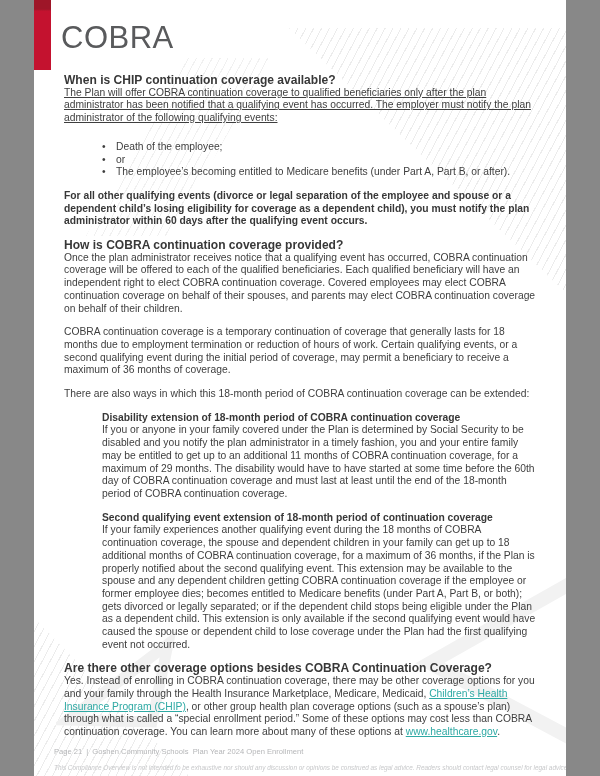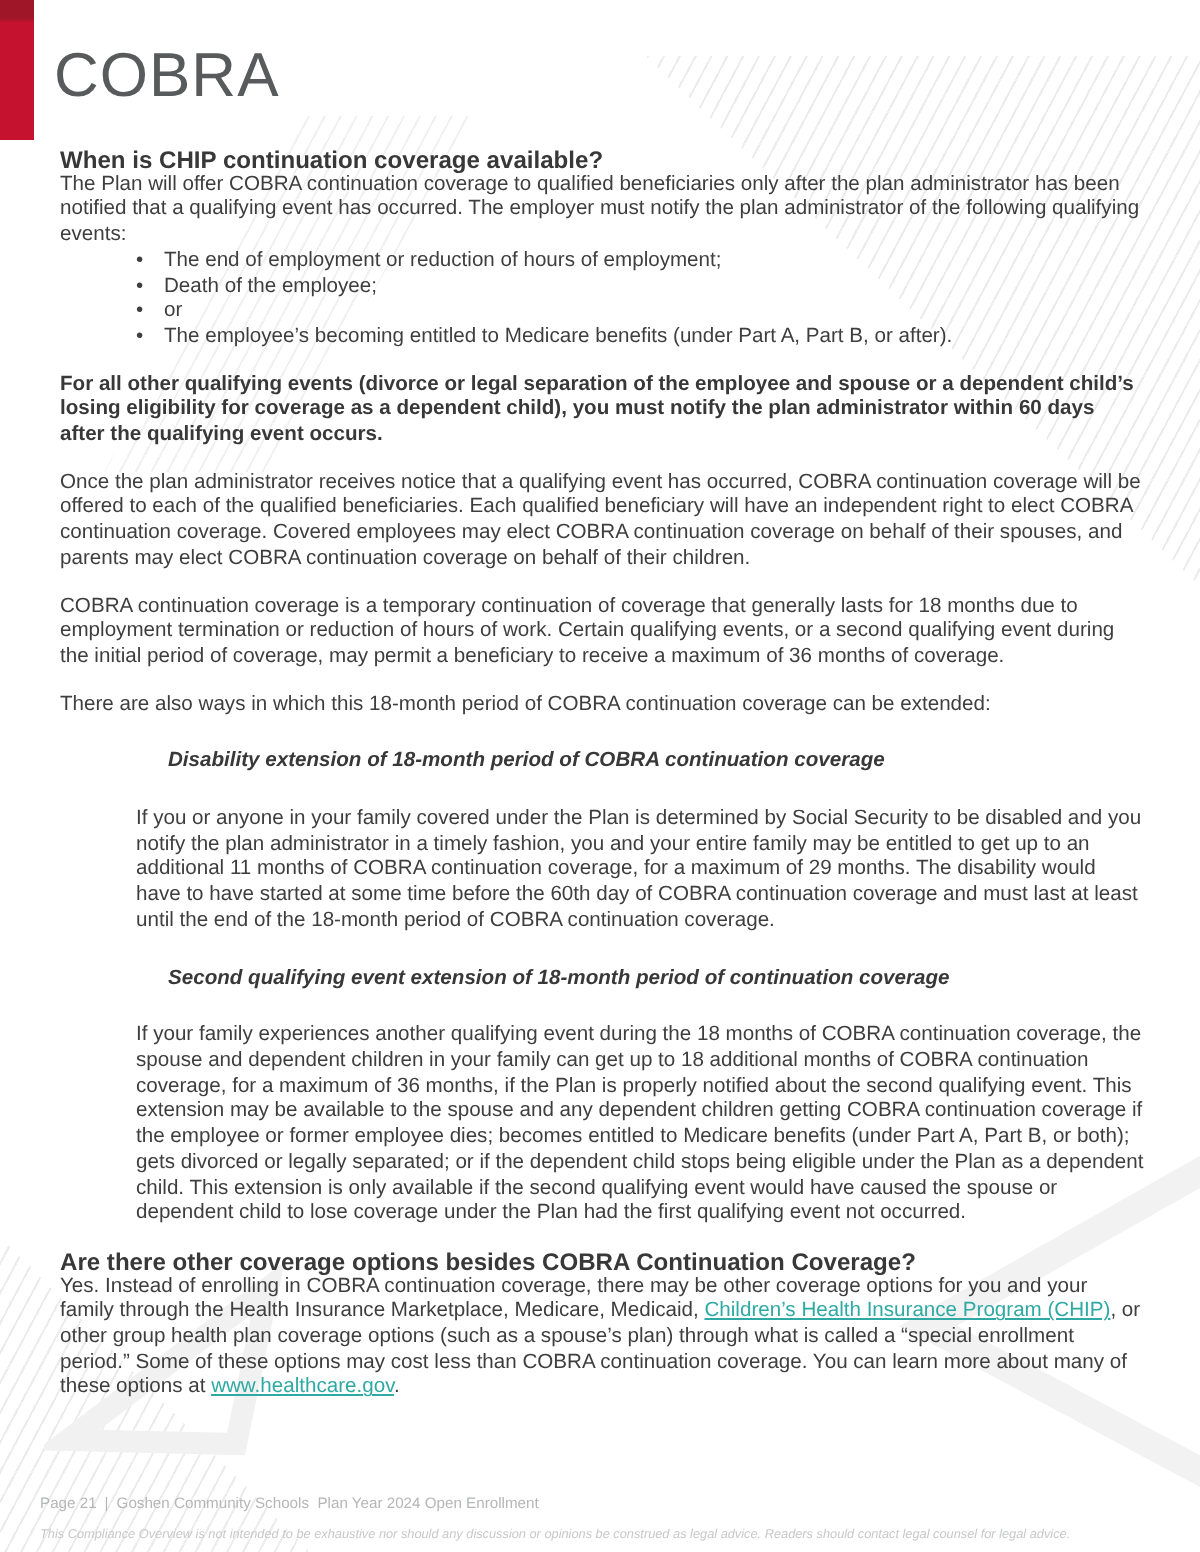--- a/index.html
+++ b/index.html
@@ -1,17 +1,17 @@
 <!DOCTYPE html>
 <html><head>
 <meta charset="utf-8">
 <style>
   html,body{margin:0;padding:0;background:#888;}
   .page{
-    position:relative;width:600px;height:776px;background:#ffffff;
+    position:relative;width:532px;height:776px;background:#ffffff;
     overflow:hidden;font-family:"Liberation Sans",sans-serif;margin:0 auto;
   }
   
   .hatch{position:absolute;background:repeating-linear-gradient(118deg,rgba(0,0,0,0) 0 6px,#ececec 6px 7px);z-index:0;}
   .hatch-tr{right:0;top:28px;width:315px;height:265px;clip-path:polygon(12% 0,100% 0,100% 100%);}
   .hatch-left{left:52px;top:58px;width:185px;height:178px;opacity:.75;clip-path:polygon(0 100%,55% 0,100% 0,45% 100%);}
   .hatch-bl{left:0;bottom:0;width:155px;height:158px;clip-path:polygon(0 0,0 100%,100% 100%);}
   .tri{position:absolute;z-index:0;}
   
   .red-block{position:absolute;left:0;top:0;width:17px;height:70px;z-index:2;
@@ -21,21 +21,21 @@
   
   .content{position:absolute;left:30px;right:28px;top:74px;z-index:1;
     color:#3e3e3e;font-size:10.3px;line-height:12.7px;}
   .content p{margin:0 0 11px 0;}
   .qhead{font-weight:bold;margin:0;color:#383838;}
   .bold-para{font-weight:bold;color:#383838;}
   ul.bullets{margin:0 0 11px 0;padding:0 0 0 38px;list-style:none;}
   ul.bullets li{position:relative;padding-left:14px;}
   ul.bullets li::before{content:"\2022";position:absolute;left:0;top:0;}
   .sub{margin-left:38px;}
-  .sub h4{font-weight:bold;font-style:italic;margin:16px;font-size:10.3px;color:#383838;}
+  .sub h4{font-weight:bold;margin:0;font-size:10.3px;color:#383838;}
   a.doc-link{color:#2ea9a4;text-decoration:underline;cursor:pointer;}
   
   .footer{position:absolute;left:20px;bottom:20px;font-size:7.6px;color:#b5b6b8;z-index:1;white-space:pre;}
   .footer .sep{margin:0 4px;}
   .disclaimer{position:absolute;left:20px;right:14px;bottom:5px;font-size:6.4px;
     color:#c7c8ca;font-style:italic;z-index:1;white-space:nowrap;}
 </style>
 </head>
 <body>
 
@@ -50,30 +50,30 @@
   <svg class="tri" style="right:-24px;top:568px;" width="180" height="185" viewBox="0 0 180 185">
     <path d="M170 10 L20 95 L170 175 Z" fill="none" stroke="#f2f2f2" stroke-width="14"></path>
   </svg>
 
   <div class="red-block"></div>
   <div class="title">COBRA</div>
 
   <div class="content">
 
     <h3 class="qhead">When is CHIP continuation coverage available?</h3>
-    <p style="margin-bottom:0;">The Plan will offer COBRA continuation coverage to qualified beneficiaries only after the plan administrator has been notified that a qualifying event has occurred.  The employer must notify the plan administrator of the following qualifying events:</p>
+    <p style="margin-bottom:16px;text-decoration:underline;">The Plan will offer COBRA continuation coverage to qualified beneficiaries only after the plan administrator has been notified that a qualifying event has occurred.  The employer must notify the plan administrator of the following qualifying events:</p>
     <ul class="bullets">
-      <li>The end of employment or reduction of hours of employment;</li>
       <li>Death of the employee;</li>
       <li>or</li>
       <li>The employee’s becoming entitled to Medicare benefits (under Part A, Part B, or after).</li>
     </ul>
 
     <p class="bold-para">For all other qualifying events (divorce or legal separation of the employee and spouse or a dependent child’s losing eligibility for coverage as a dependent child), you must notify the plan administrator within 60 days after the qualifying event occurs.</p>
 
+    <h3 class="qhead">How is COBRA continuation coverage provided?</h3>
     <p>Once the plan administrator receives notice that a qualifying event has occurred, COBRA continuation coverage will be offered to each of the qualified beneficiaries.  Each qualified beneficiary will have an independent right to elect COBRA continuation coverage.  Covered employees may elect COBRA continuation coverage on behalf of their spouses, and parents may elect COBRA continuation coverage on behalf of their children.</p>
 
     <p>COBRA continuation coverage is a temporary continuation of coverage that generally lasts for 18 months due to employment termination or reduction of hours of work. Certain qualifying events, or a second qualifying event during the initial period of coverage, may permit a beneficiary to receive a maximum of 36 months of coverage.</p>
 
     <p>There are also ways in which this 18-month period of COBRA continuation coverage can be extended:</p>
 
     <div class="sub">
       <h4>Disability extension of 18-month period of COBRA continuation coverage</h4>
       <p>If you or anyone in your family covered under the Plan is determined by Social Security to be disabled and you notify the plan administrator in a timely fashion, you and your entire family may be entitled to get up to an additional 11 months of COBRA continuation coverage, for a maximum of 29 months.  The disability would have to have started at some time before the 60th day of COBRA continuation coverage and must last at least until the end of the 18-month period of COBRA continuation coverage.</p>
     </div>

